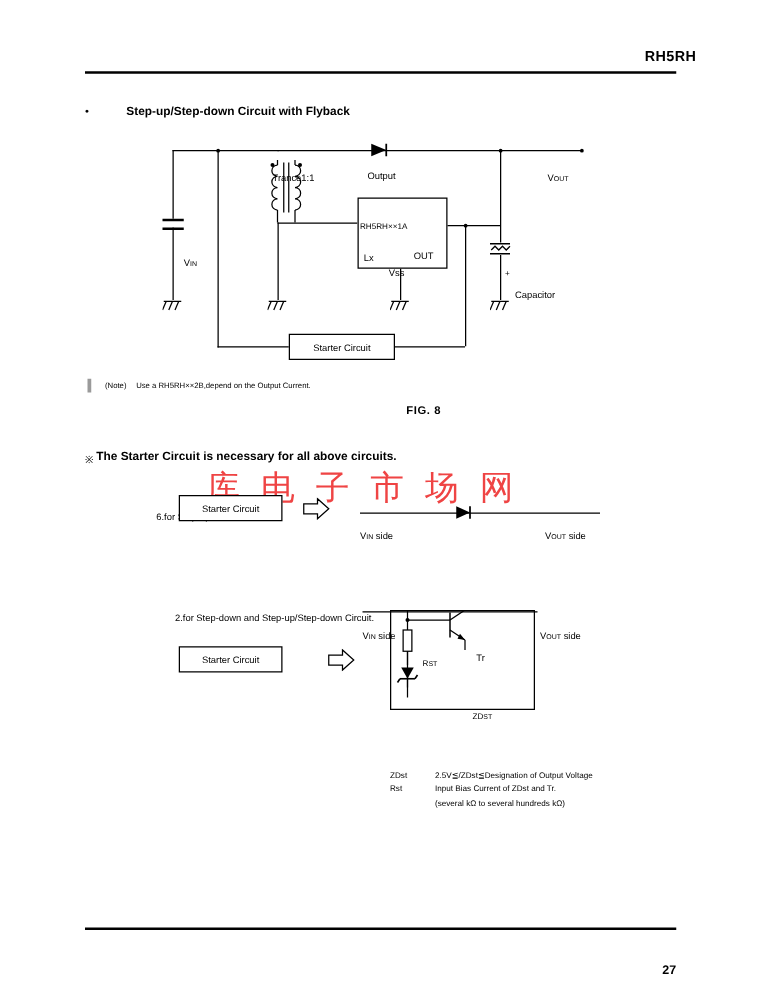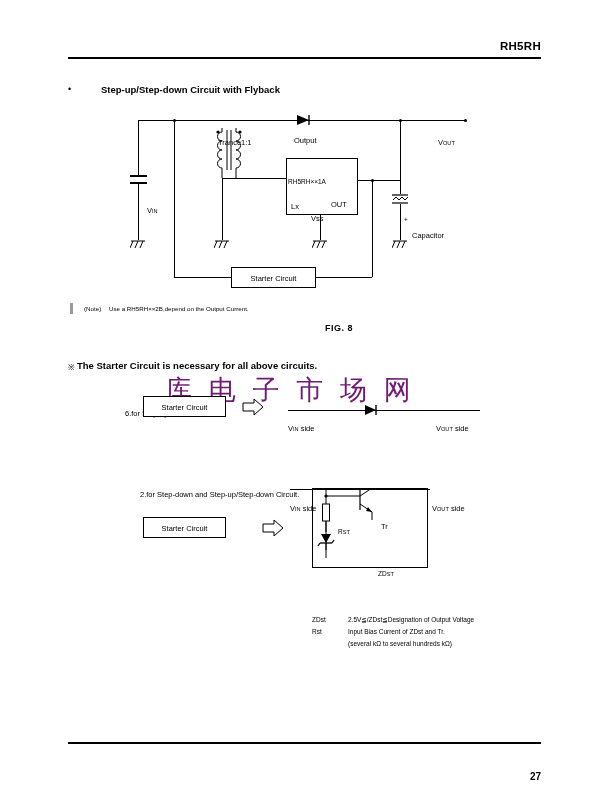--- a/index.html
+++ b/index.html
@@ -17,21 +17,21 @@
   }
   .page {
     position: absolute;
     left: 0; top: 0;
     width: 609px;
     height: 793px;
   }
   
   .header-title {
     position: absolute;
-    right: 68px;
+    right: 52px;
     top: 40px;
     font-size: 11.5px;
     font-weight: bold;
     letter-spacing: 0.3px;
   }
   .header-rule {
     position: absolute;
     left: 68px;
     top: 57px;
     width: 473px;
@@ -133,21 +133,21 @@
     border-radius: 50%;
   }
   .arrow-big {
     position: absolute;
     width: 22px;
     height: 18px;
   }
   .watermark {
     position: absolute;
     font-family: "Liberation Serif", serif;
-    color: #701a75;
+    color: #ef4444;
     font-size: 27px;
     letter-spacing: 5px;
     white-space: nowrap;
     z-index: 0;
   }
   .layer { position: absolute; z-index: 2; }
 </style>
 </head>
 <body>
 

